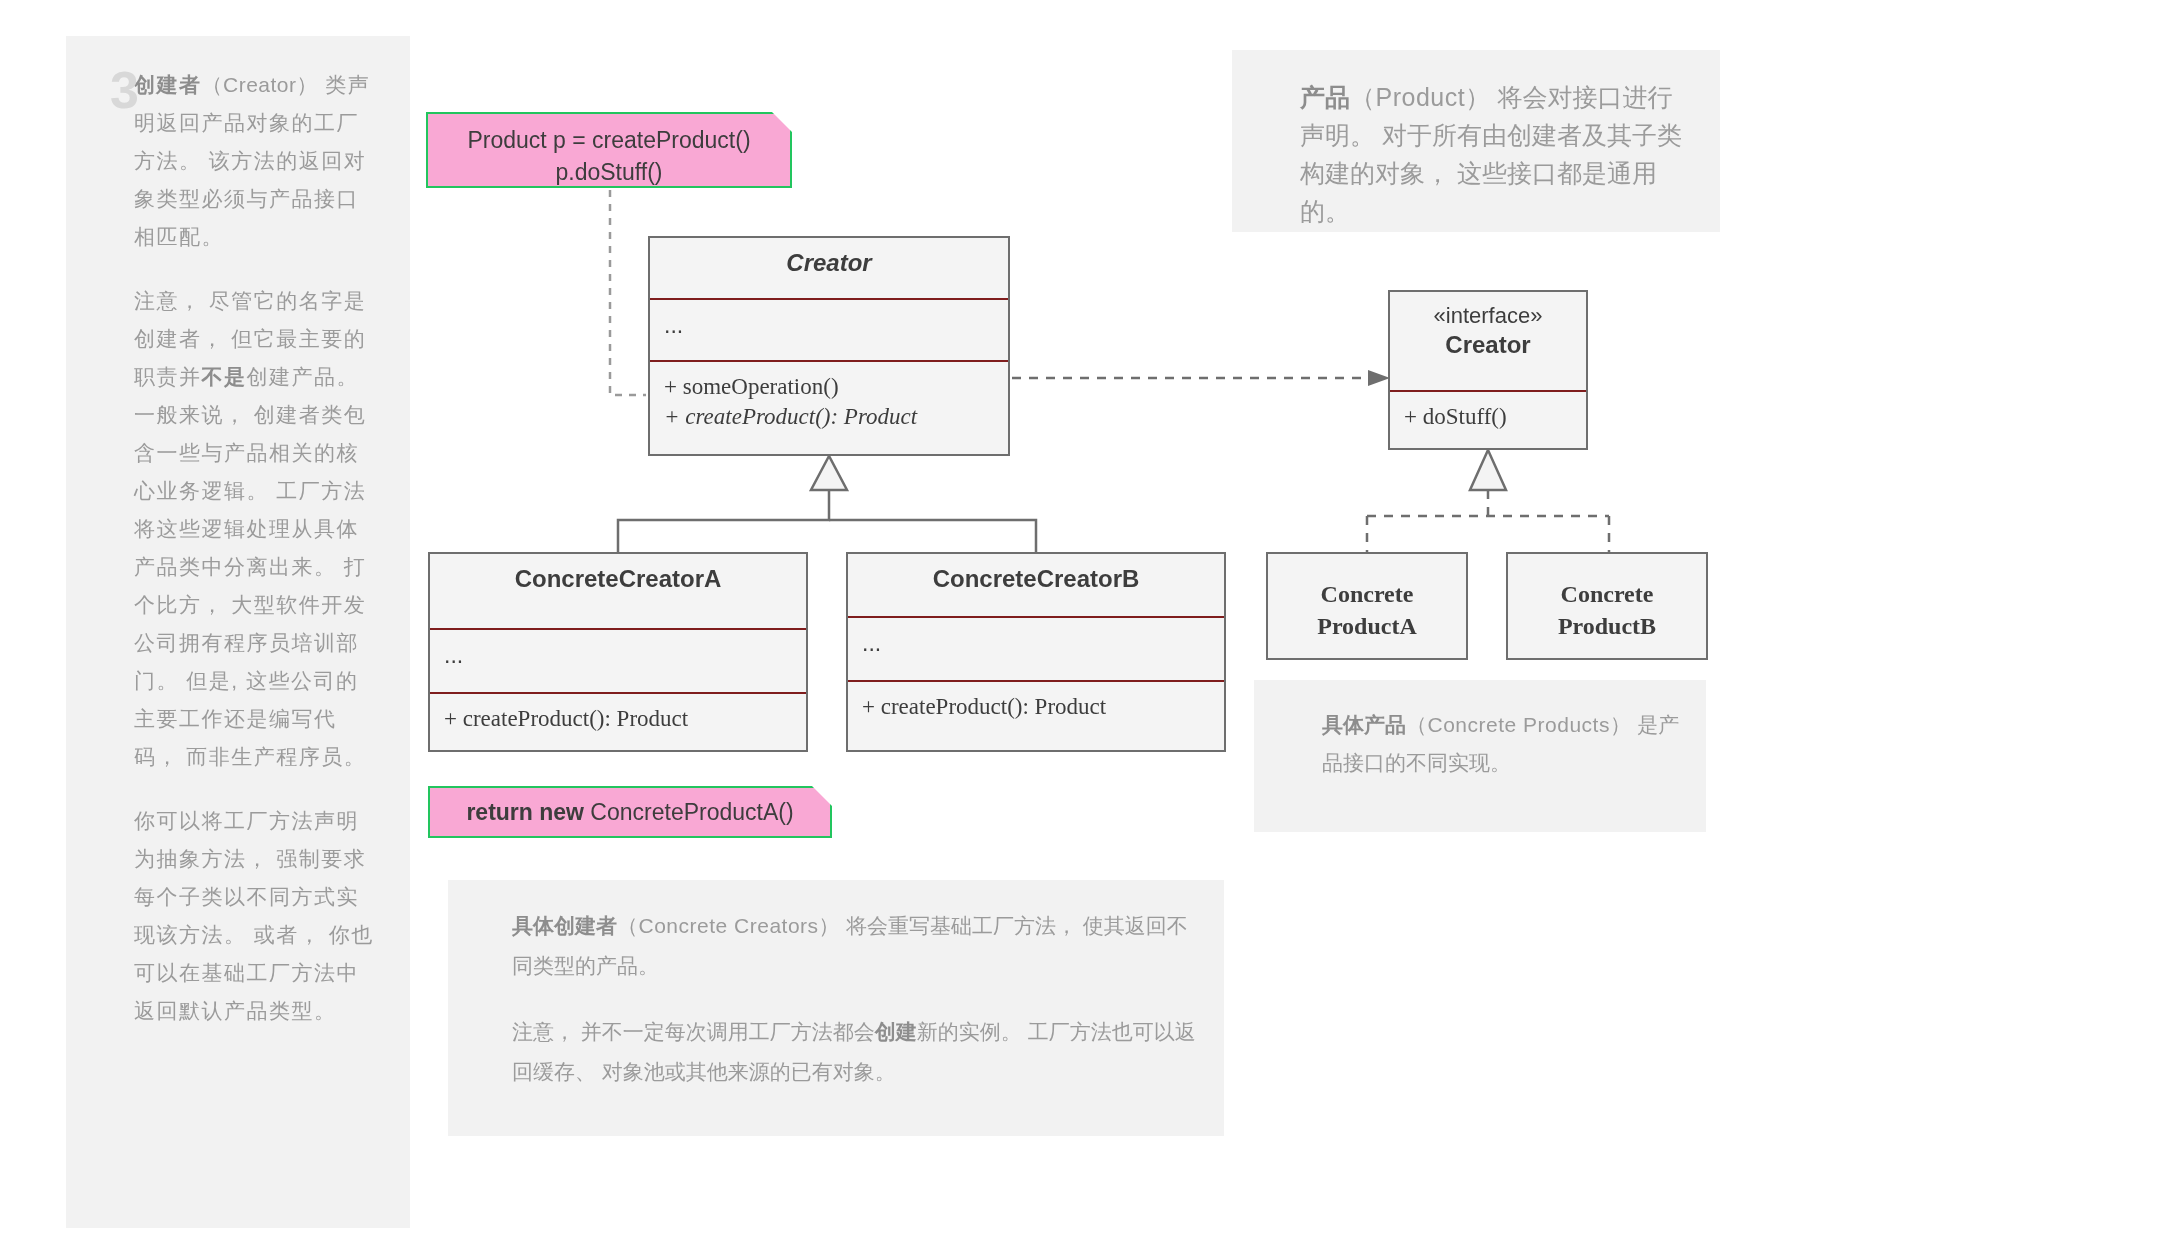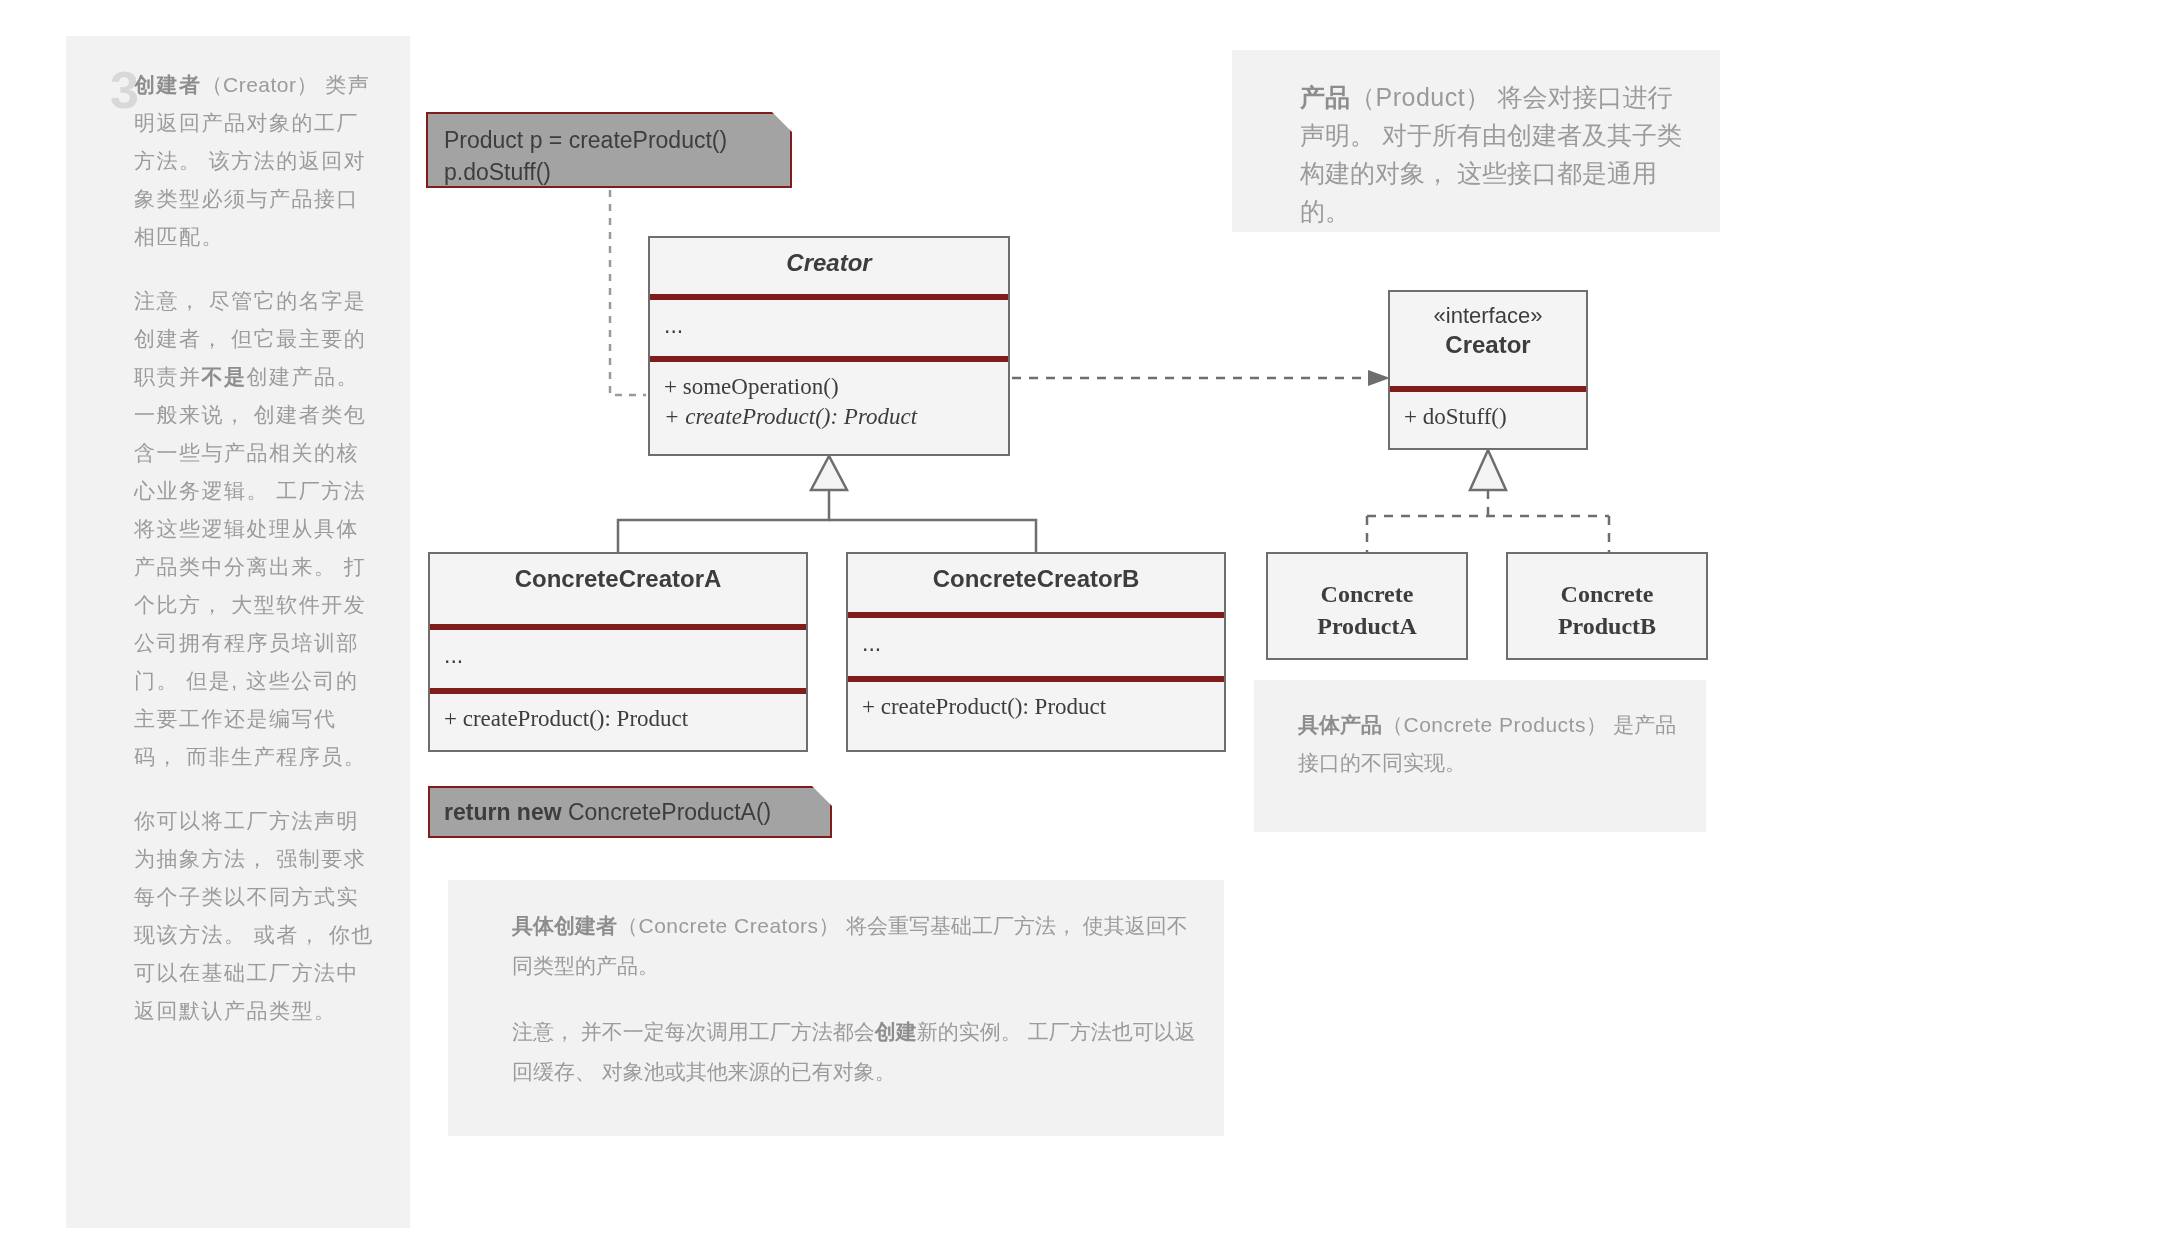--- a/index.html
+++ b/index.html
@@ -71,21 +71,21 @@
   
   #note-concrete-products {
     left: 1254px;
     top: 680px;
     width: 452px;
     height: 152px;
     padding: 26px 24px 20px 24px;
     font-size: 21px;
     line-height: 38px;
   }
-  #note-concrete-products .body { margin-left: 20px; }
+  #note-concrete-products .body { margin-left: 44px; }
 
   
   #note-concrete-creators {
     left: 448px;
     top: 880px;
     width: 776px;
     height: 256px;
     padding: 26px 26px 22px 26px;
     font-size: 21px;
     line-height: 40px;
@@ -96,21 +96,21 @@
   .uml {
     position: absolute;
     border: 2px solid #6e6e6e;
     background: #f4f4f4;
     box-sizing: border-box;
     color: #3d3d3d;
   }
   .uml .sec {
     box-sizing: border-box;
     padding: 10px 14px;
-    border-bottom: 6px solid #7f1d1d;
+    border-bottom: 2px solid #7f1d1d;
   }
   .uml .sec:last-child { border-bottom: none; font-family: Liberation Serif, serif; }
   .uml .title {
     text-align: center;
     font-weight: bold;
     font-size: 24px;
     line-height: 30px;
   }
   .uml .title.ital { font-style: italic; }
   .uml .row {
@@ -145,27 +145,28 @@
   #box-cpa { left: 1266px; top: 552px; width: 202px; height: 108px; }
   #box-cpb { left: 1506px; top: 552px; width: 202px; height: 108px; }
   .prodbox .title {
     padding: 14px 6px;
     line-height: 32px;
   }
 
   
   .codenote {
     position: absolute;
-    background: #a3a3a3;
-    border: 2px solid #7f1d1d;
+    background: #f9a8d4;
+    border: 2px solid #22c55e;
     box-sizing: border-box;
     color: #3d3d3d;
     font-size: 23px;
     line-height: 32px;
     padding: 10px 16px;
+    text-align: center;
   }
   .codenote .fold {
     position: absolute;
     right: -2px;
     top: -2px;
     width: 0; height: 0;
     border-left: 20px solid transparent;
     border-top: 20px solid #ffffff;
   }
   #code-top { left: 426px; top: 112px; width: 366px; height: 76px; }

